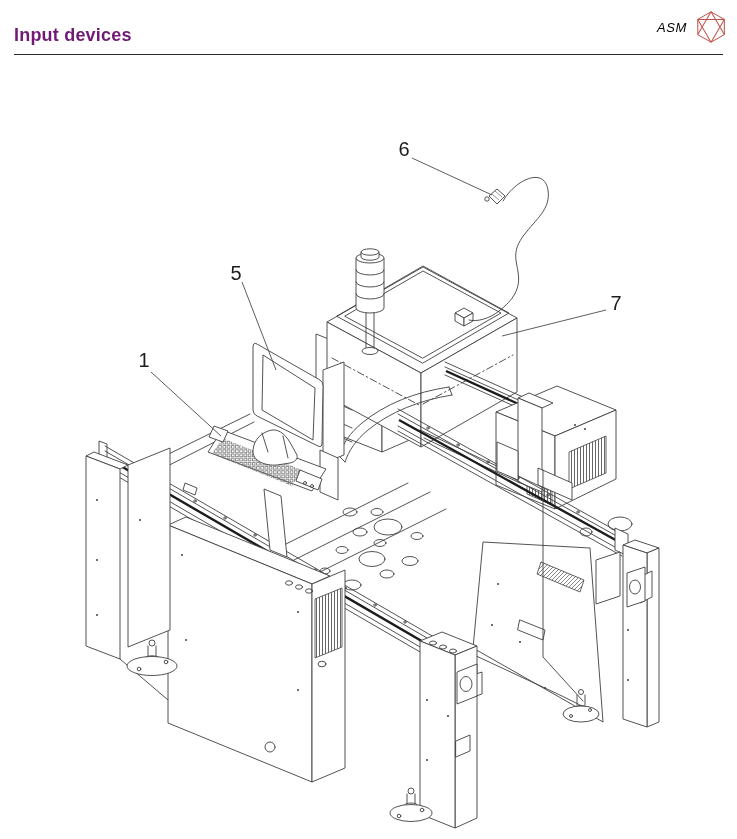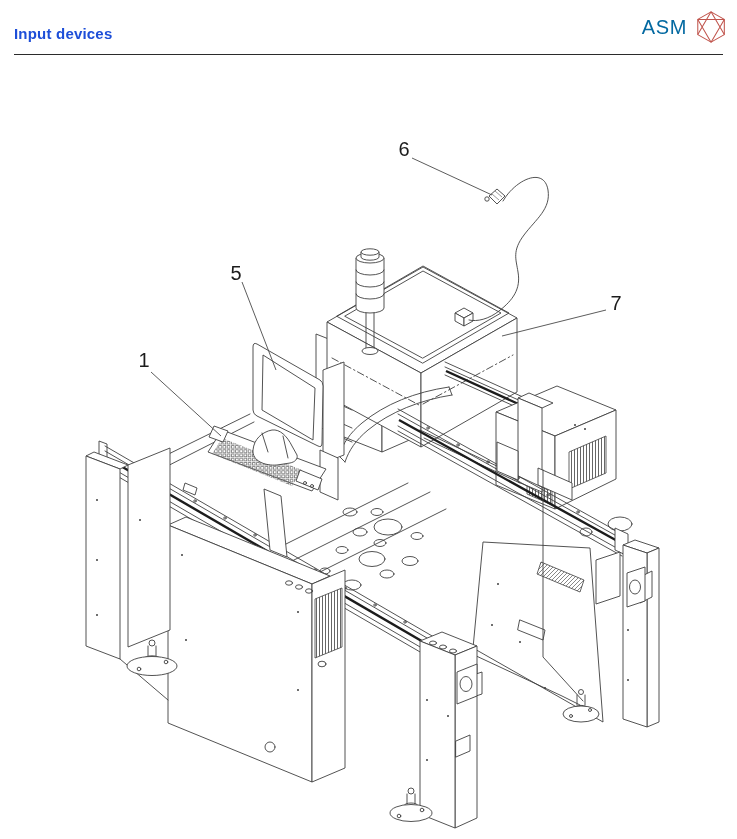--- a/index.html
+++ b/index.html
@@ -1,22 +1,22 @@
 <!DOCTYPE html>
 <html><head>
 <meta charset="utf-8">
 <style>
   html,body{margin:0;padding:0;background:#fff;}
   .page{position:relative;width:737px;height:839px;background:#fff;overflow:hidden;
         font-family:"Liberation Sans",sans-serif;}
-  .hdr-title{position:absolute;left:14px;top:25px;font-size:15px;font-weight:bold;
-             color:#1d4ed8;letter-spacing:.2px;}
+  .hdr-title{position:absolute;left:14px;top:25px;font-size:18px;font-weight:bold;
+             color:#701a75;letter-spacing:.2px;}
   .rule{position:absolute;left:14px;top:54px;width:709px;border-top:1.7px solid #2b2b2b;}
   .brand{position:absolute;right:7px;top:8px;display:flex;align-items:center;gap:7px;}
-  .brand-name{font-size:20px;color:#0369a1;letter-spacing:.6px;}
+  .brand-name{font-size:13px;color:#000000;letter-spacing:.6px;font-style:italic;}
   .fig{position:absolute;left:0;top:0;}
   svg text.callout{font-family:"Liberation Sans",sans-serif;font-size:20px;fill:#1c1c1c;}
   .ln{fill:none;stroke:#3f3f3f;stroke-width:.9;stroke-linejoin:round;stroke-linecap:round;}
   .fw{fill:#fff;stroke:#3f3f3f;stroke-width:.9;stroke-linejoin:round;}
   .thin{fill:none;stroke:#555;stroke-width:.6;}
   .stripe{fill:none;stroke:#1c1c1c;stroke-width:2.4;}
   .leader{fill:none;stroke:#4a4a4a;stroke-width:.9;}
   .dot{fill:#3f3f3f;}
 </style>
 </head>

